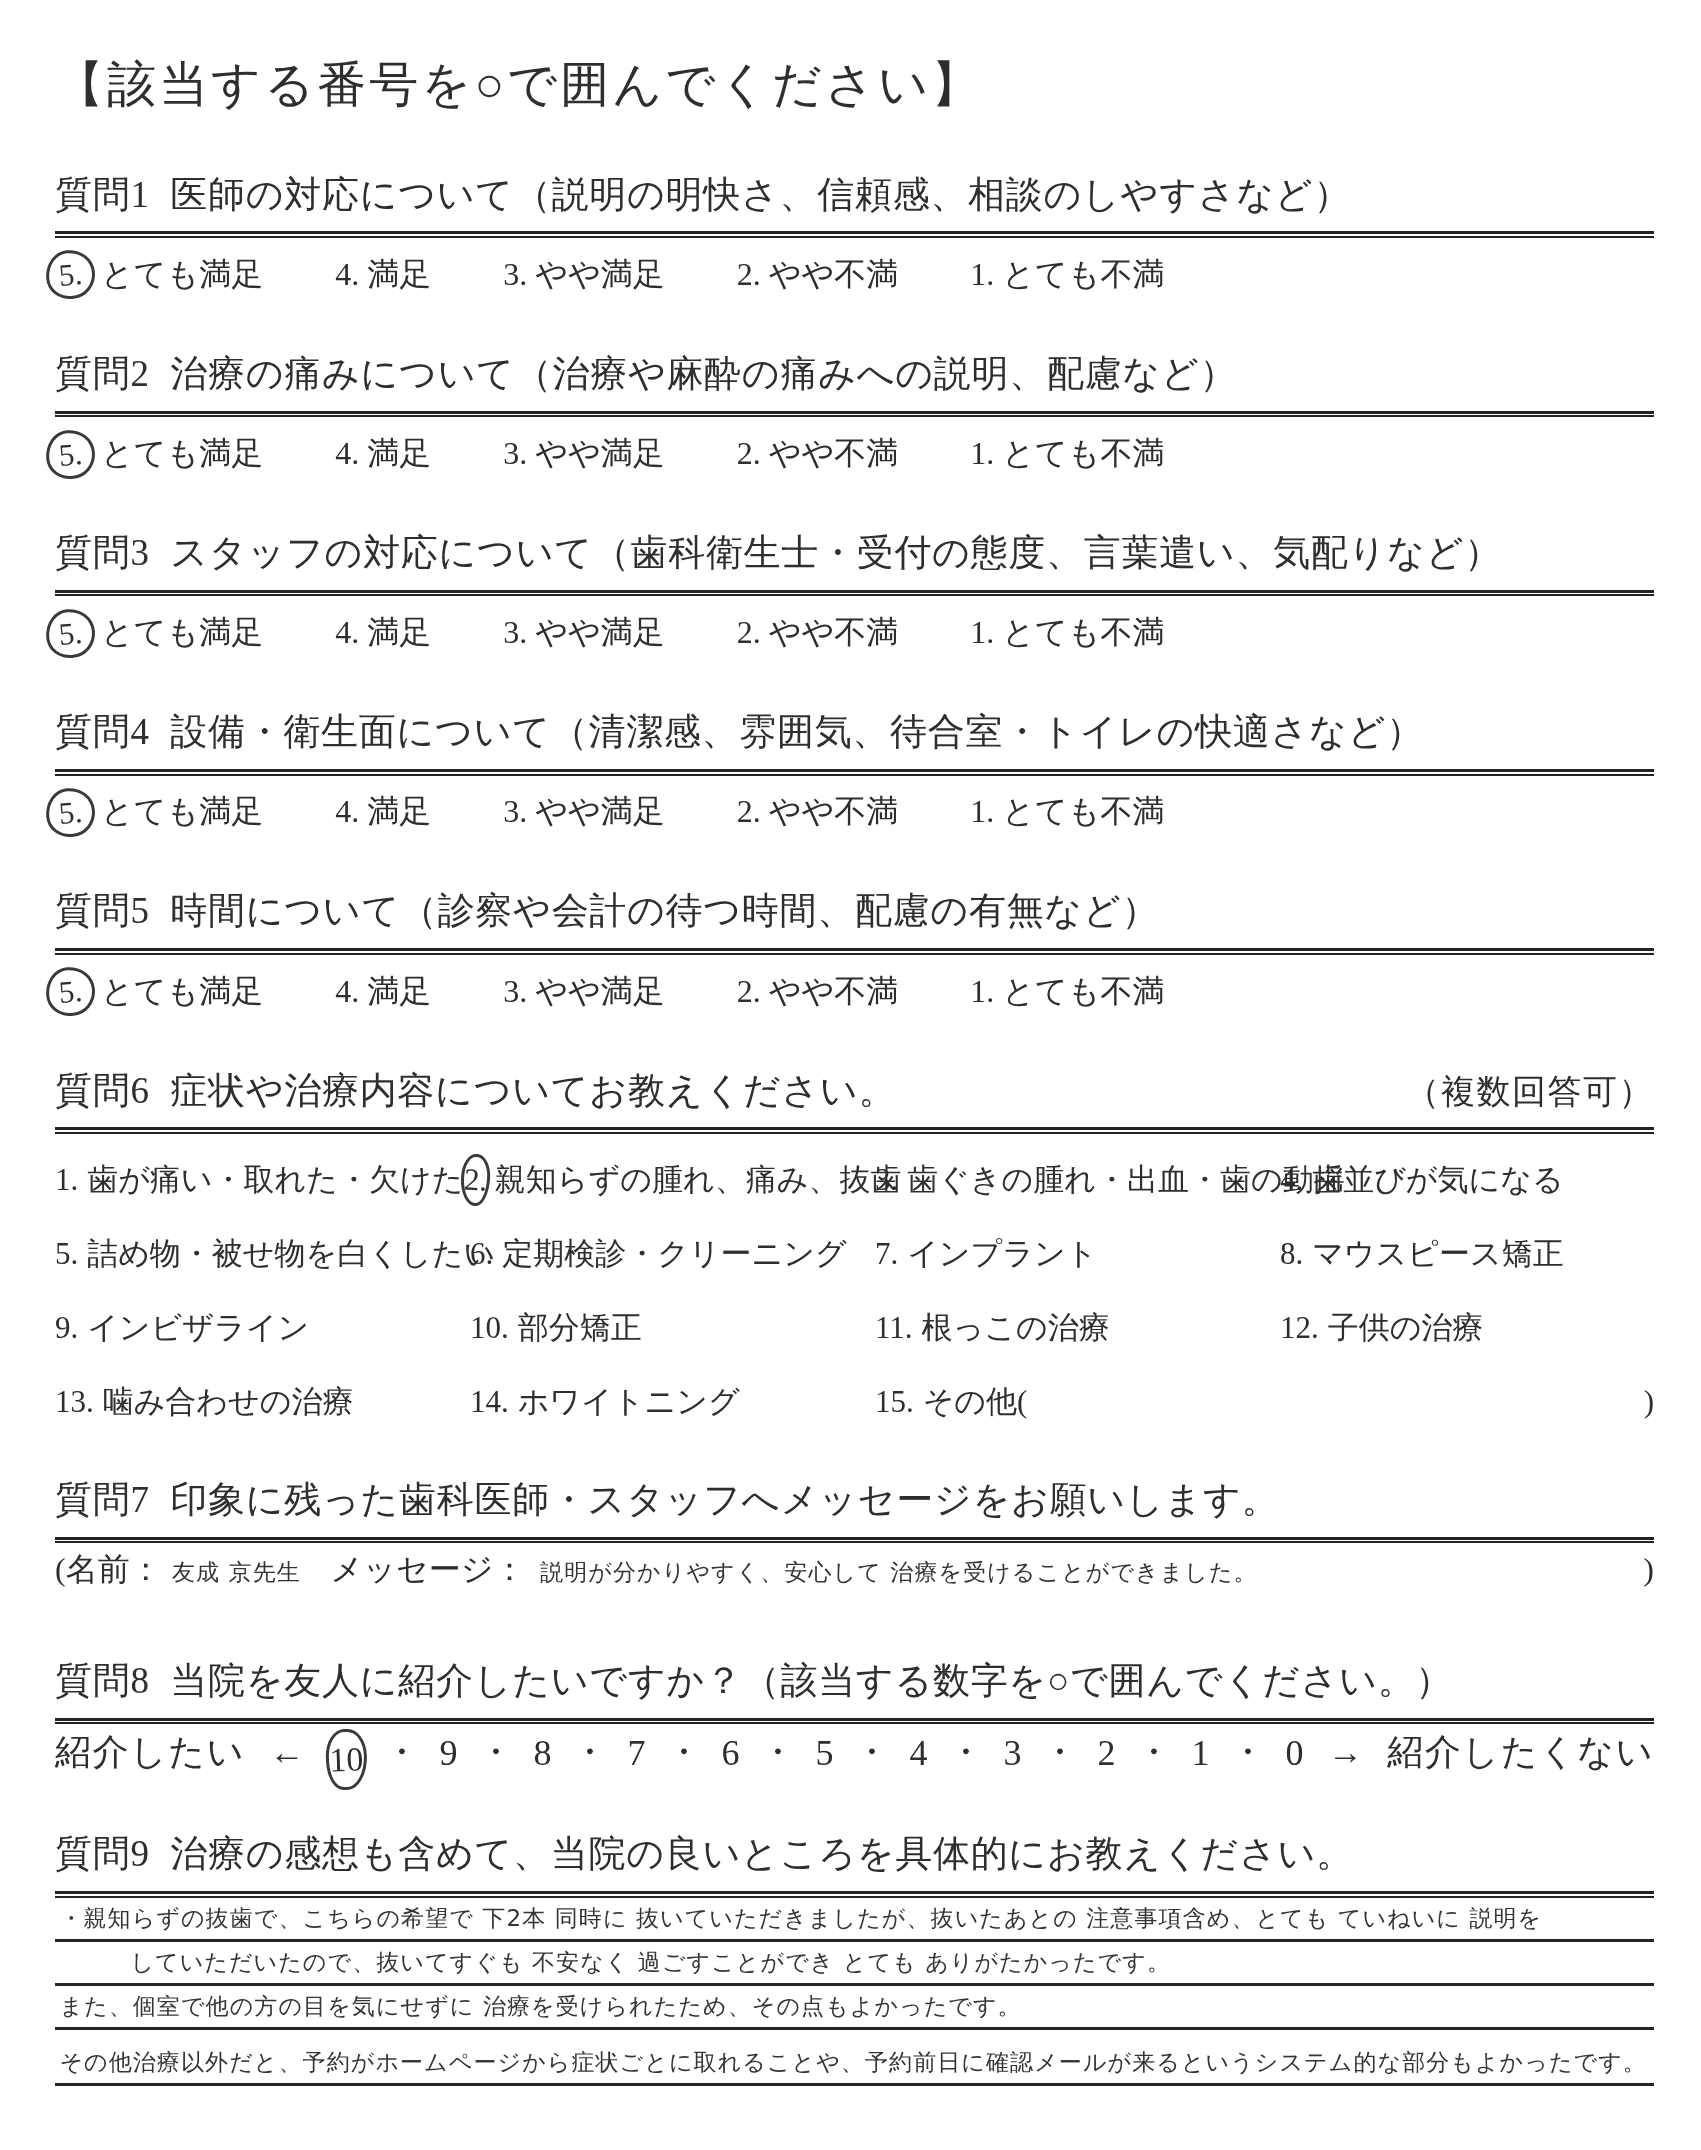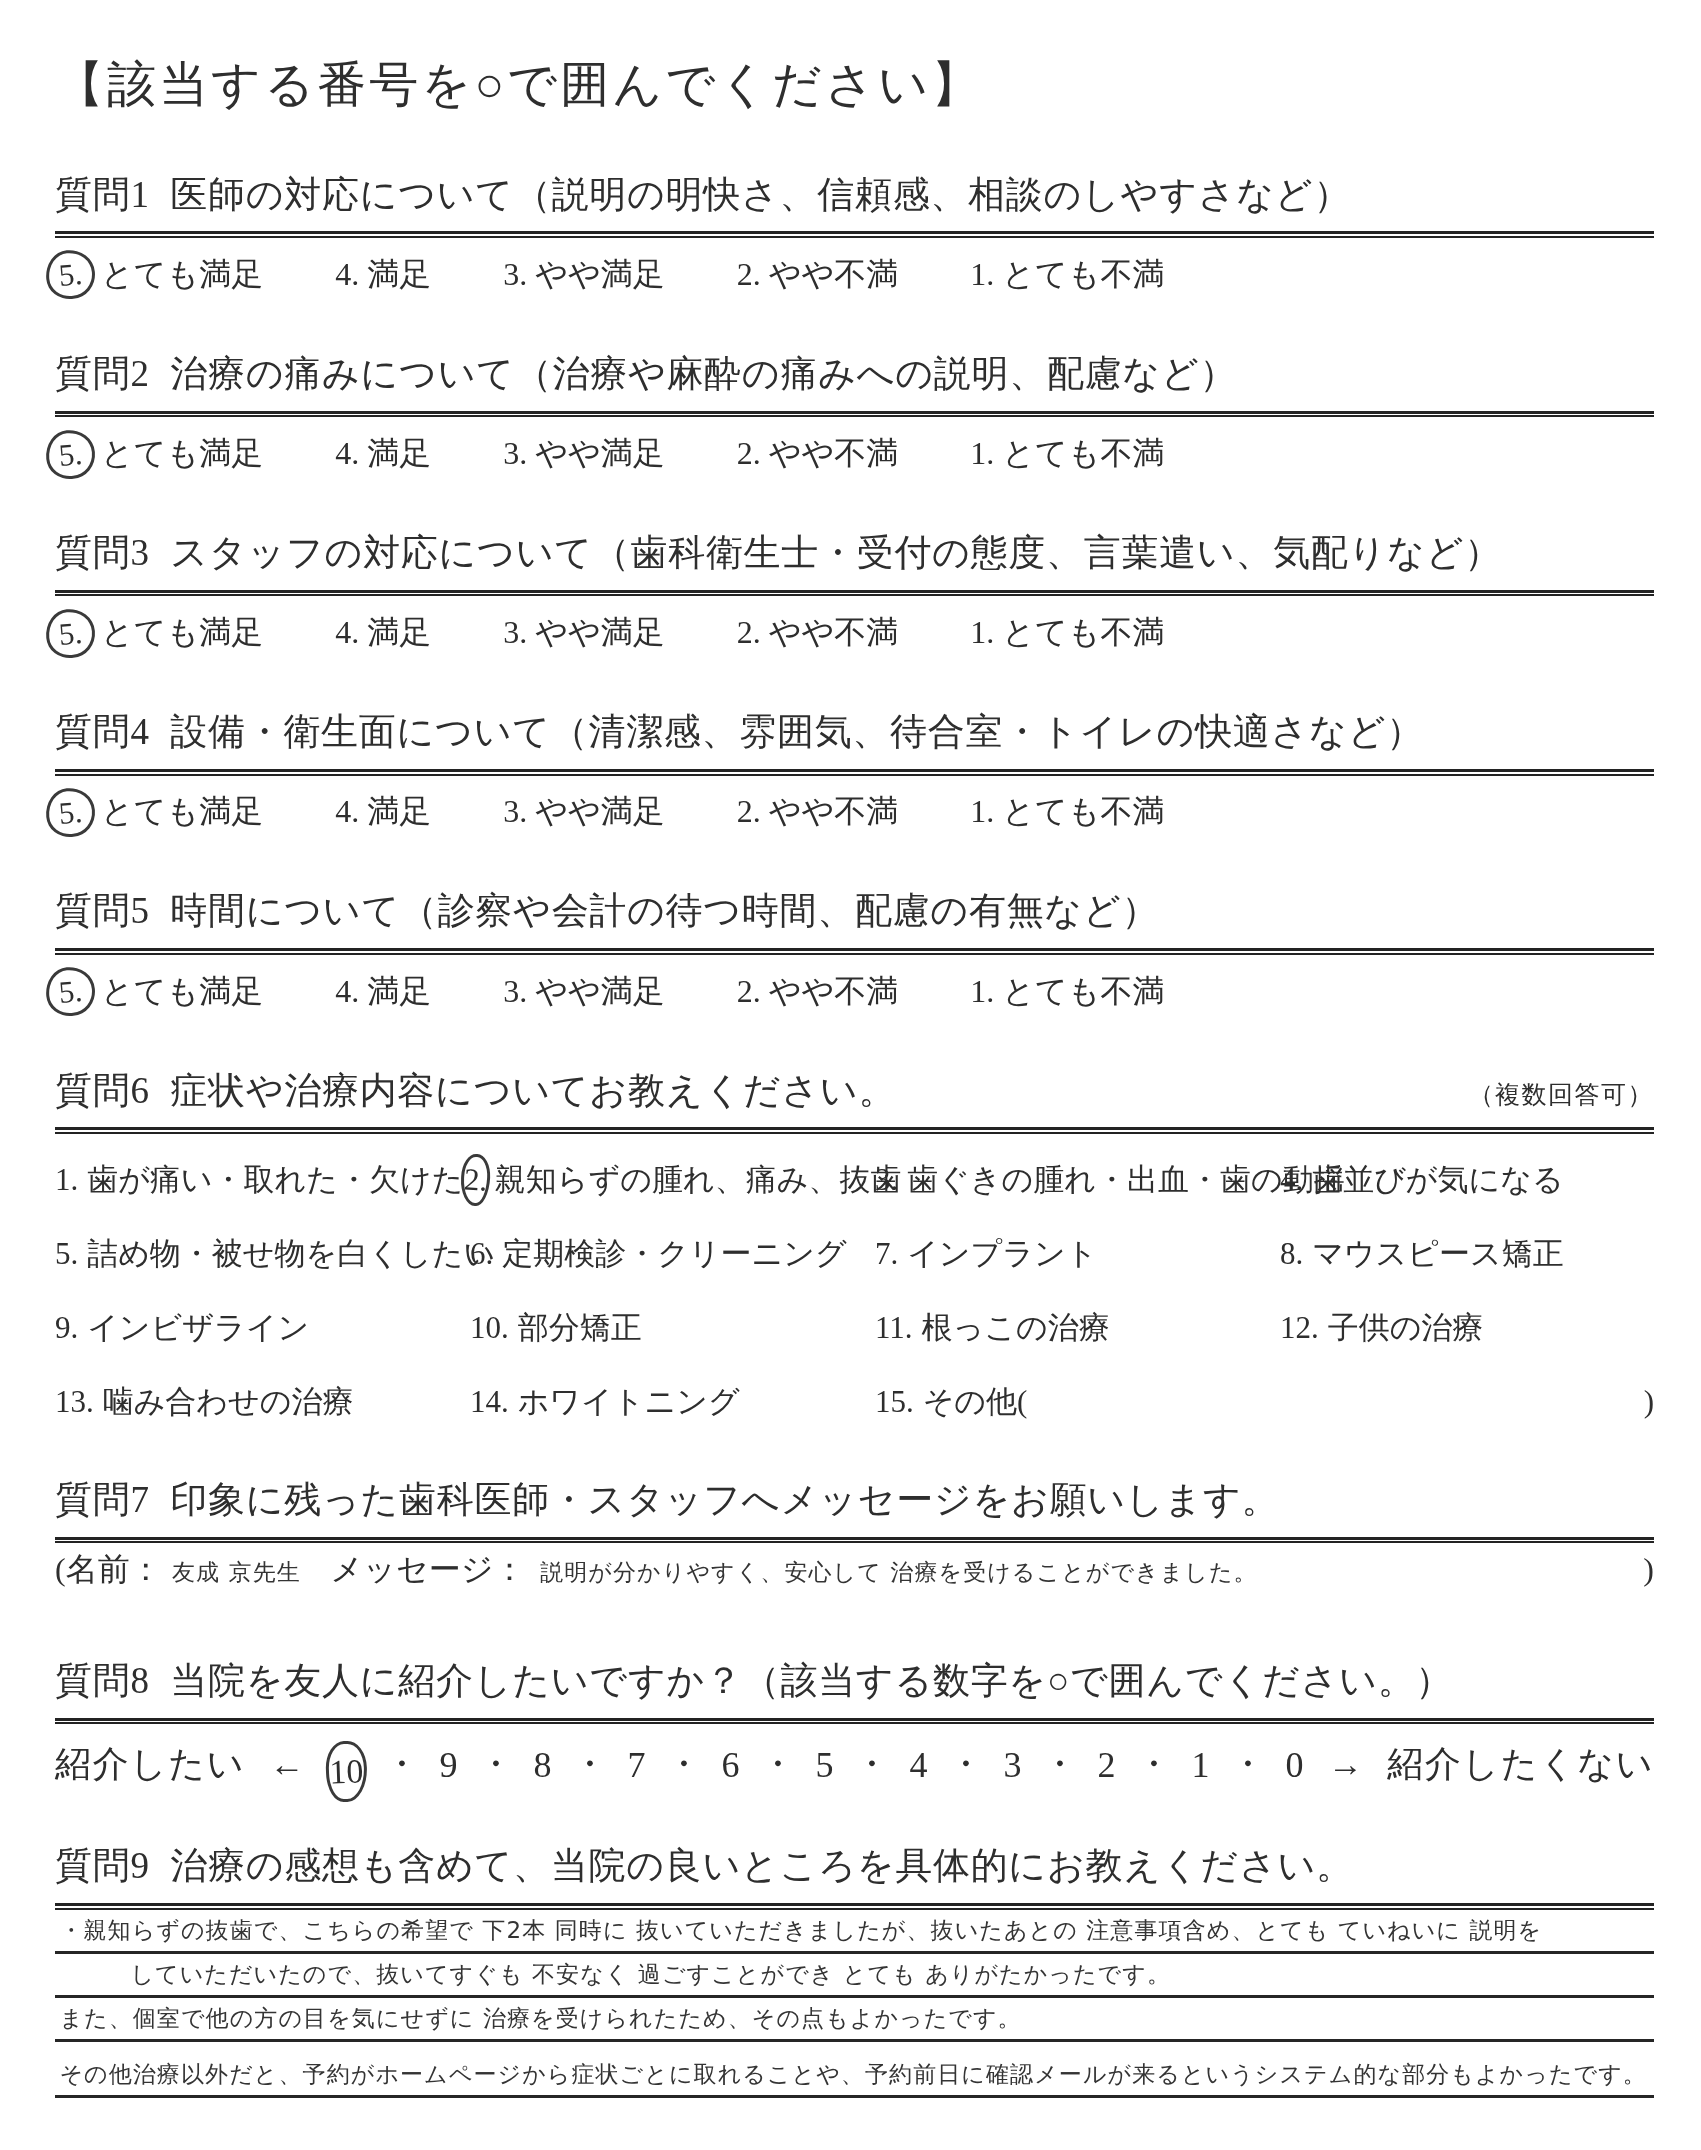--- a/index.html
+++ b/index.html
@@ -76,40 +76,40 @@
   .q6-item { display: inline-flex; align-items: center; }
   .q6-item .inum { margin-right: 8.9px; }
   .q6-circle {
     width: 49px;
     height: 52px;
     margin: -7.4px 4.4px -7.4px -8.9px;
     transform: rotate(3deg);
     border-radius: 50% 50% 46% 54% / 46% 46% 58% 54%;
   }
   .q6-span2 { grid-column: 3 / 5; display: flex; justify-content: space-between; }
-  .q6-note { font-size: 25px; letter-spacing: 1.5px; }
+  .q6-note { font-size: 34px; letter-spacing: 1.5px; }
   .answer-inline {
     margin-top: 4.4px;
     display: flex;
     align-items: baseline;
     font-size: 32px;
     min-height: 56px;
     white-space: nowrap;
   }
   .handwriting {
     font-family: "DejaVu Sans", sans-serif;
     font-size: 23px;
     letter-spacing: 1.1px;
     color: #343434;
   }
   .q7-name { margin: 0 29.5px 0 10.3px; }
   .q7-msg { margin-left: 14.8px; }
   .paren-right { margin-left: auto; }
   .nps-row {
-    margin-top: 16px;
+    margin-top: 4px;
     display: flex;
     align-items: center;
     gap: 20px;
     font-size: 36px;
     white-space: nowrap;
   }
   .nps-circle {
     width: 68px;
     height: 61px;
     margin: -4.4px -3px -19px -3px;

